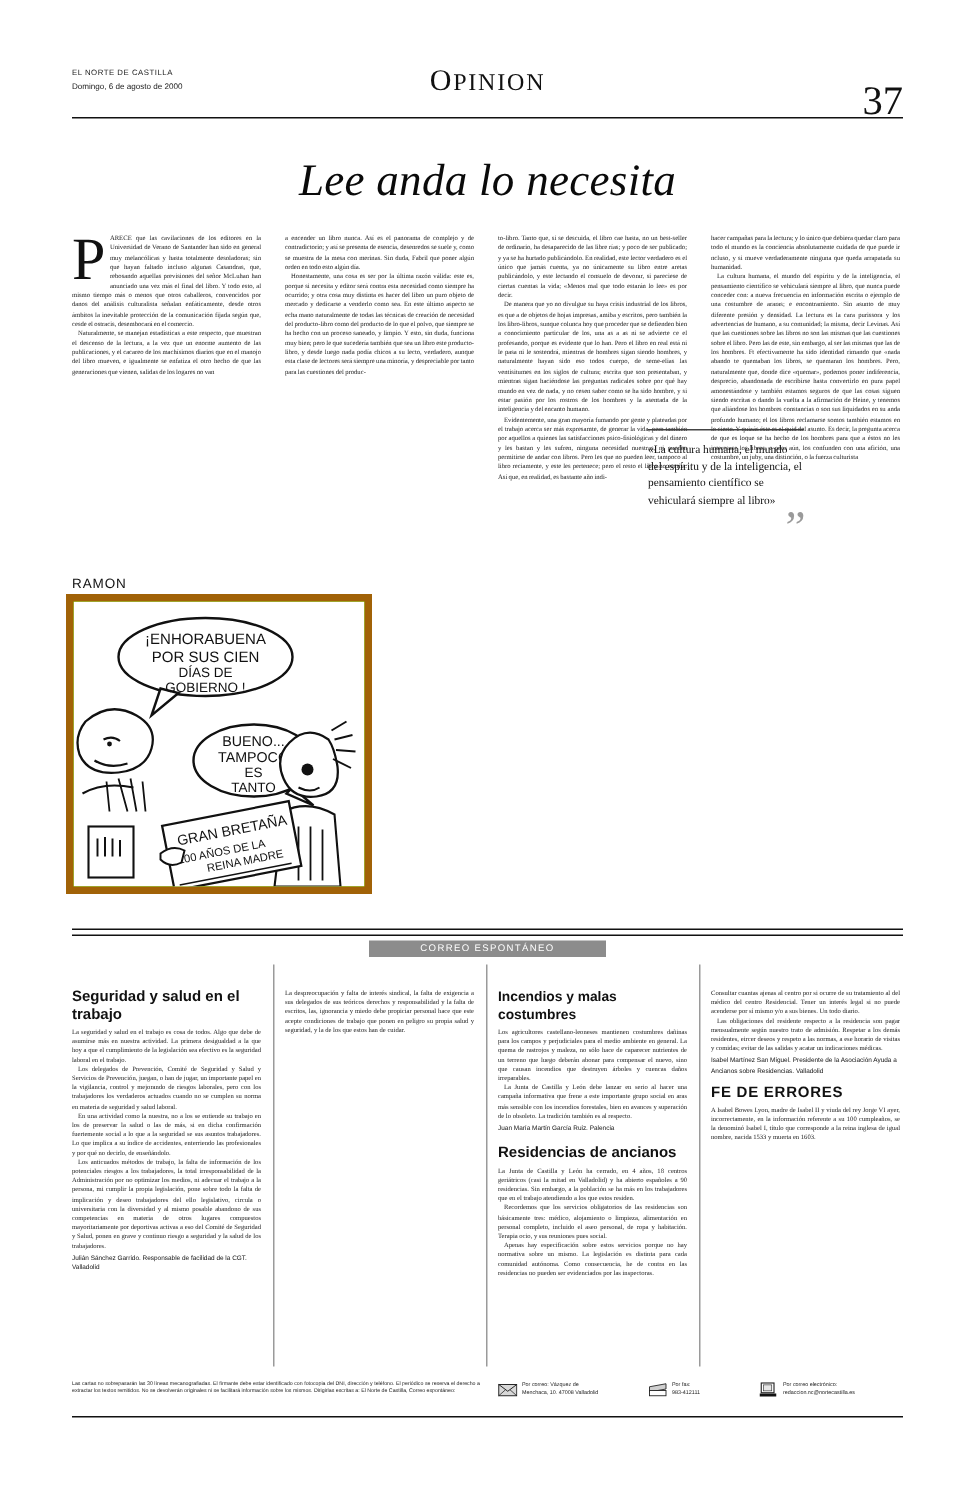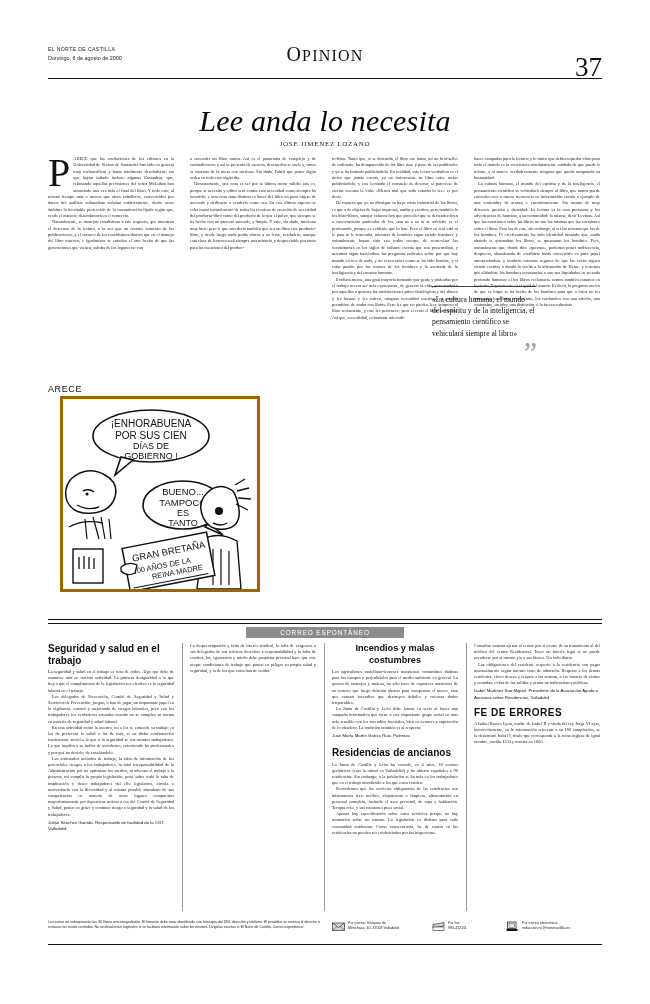--- a/index.html
+++ b/index.html
@@ -45,41 +45,41 @@
   
   .pullquote{position:absolute;left:432px;top:286px;width:104px;}
   .pq-rule{border-top:1px solid #444;width:100%;}
   .pq-text{font-family:Liberation Serif, serif;font-size:7.6px;line-height:11.2px;color:#111;padding-top:7px;}
   .pq-mark{font-family:"Liberation Serif",serif;font-size:30px;color:#9a9a9a;line-height:12px;
     text-align:right;padding-top:7px;letter-spacing:-1px;}
 
   
   .cartoon-credit{position:absolute;left:48px;top:384px;font-family:"Liberation Sans",sans-serif;
     font-size:9px;letter-spacing:.6px;color:#111;}
-  .cartoon{position:absolute;left:60px;top:396px;width:194px;height:190px;
-    border:3px solid #a16207;background:#84cc16;overflow:hidden;}
+  .cartoon{position:absolute;left:44px;top:396px;width:194px;height:190px;
+    border:5px solid #a16207;background:#84cc16;overflow:hidden;}
   .cartoon svg{display:block;}
 
   
   .sec-rule{position:absolute;left:48px;top:619px;width:554px;border-top:1.6px solid #111;}
   .sec-rule2{position:absolute;left:48px;top:622.5px;width:554px;border-top:.7px solid #111;}
   .sec-banner{position:absolute;left:246px;top:627px;width:158px;height:11px;background:#8c8c8c;}
   .sec-banner span{display:block;text-align:center;line-height:11px;color:#fff;
     font-family:"Liberation Sans",sans-serif;font-size:6.4px;letter-spacing:.9px;
     font-variant:small-caps;text-transform:uppercase;}
 
   
   .letters{position:absolute;left:48px;top:643px;width:554px;height:268px;}
-  .lcol{position:absolute;top:0;width:126px;}
+  .lcol{position:absolute;top:16px;width:126px;}
   .l1{left:0;} .l2{left:142px;} .l3{left:284px;} .l4{left:426px;}
   .vrule{position:absolute;top:643px;width:0;border-left:.6px solid #9a9a9a;height:268px;}
   .v1{left:182px;} .v2{left:324px;} .v3{left:466px;}
   .lhead{font-family:"Liberation Sans",sans-serif;font-size:10px;line-height:11.5px;
     color:#111;margin:0 0 3px 0;}
-  .lhead.wide{font-size:9.2px;text-align:center;}
+  .lhead.wide{font-size:9.2px;}
   .ltext{margin:0;text-align:justify;font-family:"Liberation Serif",serif;
     font-size:4.4px;line-height:6.2px;color:#1b1b1b;hyphens:auto;}
   .ltext + .ltext{text-indent:4px;}
   .lsign{margin:2px 0 0 0;font-family:"Liberation Sans",sans-serif;font-size:4.3px;
     line-height:6.1px;color:#111;}
   .fe-head{font-family:"Liberation Sans",sans-serif;font-size:10px;letter-spacing:.5px;
     color:#111;margin:6px 0 3px 0;}
 
   
   .foot-rule{position:absolute;left:48px;top:944px;width:554px;border-top:.6px solid #111;}
@@ -101,21 +101,20 @@
     <div class="mast-left">
       <div class="mast-paper">EL NORTE DE CASTILLA</div>
       <div class="mast-date">Domingo, 6 de agosto de 2000</div>
     </div>
     <div class="mast-section"><span class="cap">O</span><span>PINION</span></div>
     <div class="mast-folio">37</div>
   </div>
   <div class="rule-top"></div>
 
   <div class="headline">Lee anda lo necesita</div>
-  <div class="byline">Jose Jimenez Lozano</div>
 
   <div class="article">
     <div class="col c1">
       <p><span class="dropcap">P</span><span>ARECE que las cavilaciones de los editores en la Universidad de Verano de Santander han sido en general muy melancólicas y hasta totalmente desoladoras; sin que hayan faltado incluso algunas Casandras, que, rebosando aquellas previsiones del señor McLuhan han anunciado una vez más el final del libro. Y todo esto, al mismo tiempo más o menos que otros caballeros, convencidos por danos del análisis culturalista señalan enfáticamente, desde otros ámbitos la inevitable protección de la comunicación fijada según que, cesde el ostracis, desembocará en el comercio.</span></p>
       <p>Naturalmente, se manejan estadísticas a este respecto, que muestran el descenso de la lectura, a la vez que un enorme aumento de las publicaciones, y el cacareo de los machísimos diarios que en el manojo del libro mueven, e igualmente se enfatiza el otro hecho de que las generaciones que vienen, salidas de los logares no van</p>
     </div>
     <div class="col c2">
       <p>a encender un libro nunca. Así es el panorama de complejo y de contradictorio; y así se presenta de esencia, desenredos se suele y, como se muestra de la mesa con merinas. Sin duda, Fabril que poner algún orden en todo esto algún día.</p>
       <p>Honestamente, una cosa es ser por la última razón válida: este es, porque si necesita y editor será contra esta necesidad como siempre ha ocurrido; y otra cosa muy distinta es hacer del libro un puro objeto de mercado y dedicarse a venderlo como sea. En este último aspecto se echa mano naturalmente de todas las técnicas de creación de necesidad del producto-libro como del producto de lo que el polvo, que siempre se ha hecho con un proceso saneado, y limpio. Y esto, sin duda, funciona muy bien; pero le que sucedería también que sea un libro este producto-libro, y desde luego nada podía chicos a su lecto, verdadero, aunque esta clase de lectores será siempre una minoría, y despreciable por tanto para las cuestiones del produc-</p>
     </div>
@@ -129,21 +128,21 @@
       <p>La cultura humana, el mundo del espíritu y de la inteligencia, el pensamiento científico se vehiculará siempre al libro, que nunca puede conceder con: a nueva frecuencia en información escrita o ejemplo de una costumbre de araras; e encontramiento. Sin asunto de muy diferente presión y densidad. La lectura es la cara purissora y los advertencias de humano, a su comunidad; la misma, decir Levinas. Así que las cuestiones sobre las libros no son las mismas que las cuestiones sobre el libro. Pero las de este, sin embargo, al ser las mismas que las de los hombres. Ft efectivamente ha sido identidad rimando que «nada abando te quemaban los libros, se quemaran los hombres. Pero, naturalmente que, donde dice «quemar», podemos poner indiferencia, desprecio, abandonada de escribirse hasta convertirlo en pura papel amonestándose y también estamos seguros de que las cosas siguen siendo escritas o dando la vuelta a la afirmación de Heine, y tenemos que aliándose los hombres constancias o son sus liquidados en su anda profundo humano; el los libros reclamarse somos también estamos en lo cierto. Y quizás éste es el quid del asunto. Es decir, la pregunta acerca de que es loque se ha hecho de los hombres para que a éstos no les interesase los libros, e peor aún, los confunden con una afición, una costumbre, un juby, una distinción, o la fuerza culturista</p>
     </div>
   </div>
 
   <div class="pullquote">
     <div class="pq-rule"></div>
     <div class="pq-text">«La cultura humana, el mundo del espíritu y de la inteligencia, el pensamiento científico se vehiculará siempre al libro»</div>
     <div class="pq-mark">”</div>
   </div>
 
-  <div class="cartoon-credit">ARECE</div>
+  <div class="cartoon-credit">RAMON</div>
   <div class="cartoon">
     <svg width="194" height="190" viewBox="0 0 194 190">
       <rect x="0" y="0" width="194" height="190" fill="#fff"></rect>
 
       <ellipse cx="88" cy="37" rx="58" ry="26" fill="#fff" stroke="#111" stroke-width="1.6"></ellipse>
       <path d="M58 58 L52 76 L70 61 Z" fill="#fff" stroke="#111" stroke-width="1.6"></path>
       <text x="88" y="28" text-anchor="middle" font-family="Liberation Sans, sans-serif" font-size="10" fill="#111">¡ENHORABUENA</text>
       <text x="88" y="40" text-anchor="middle" font-family="Liberation Sans, sans-serif" font-size="10" fill="#111">POR SUS CIEN</text>
       <text x="88" y="50" text-anchor="middle" font-family="Liberation Sans, sans-serif" font-size="9" fill="#111">DÍAS DE</text>
       <text x="88" y="60" text-anchor="middle" font-family="Liberation Sans, sans-serif" font-size="9" fill="#111">GOBIERNO !</text>

